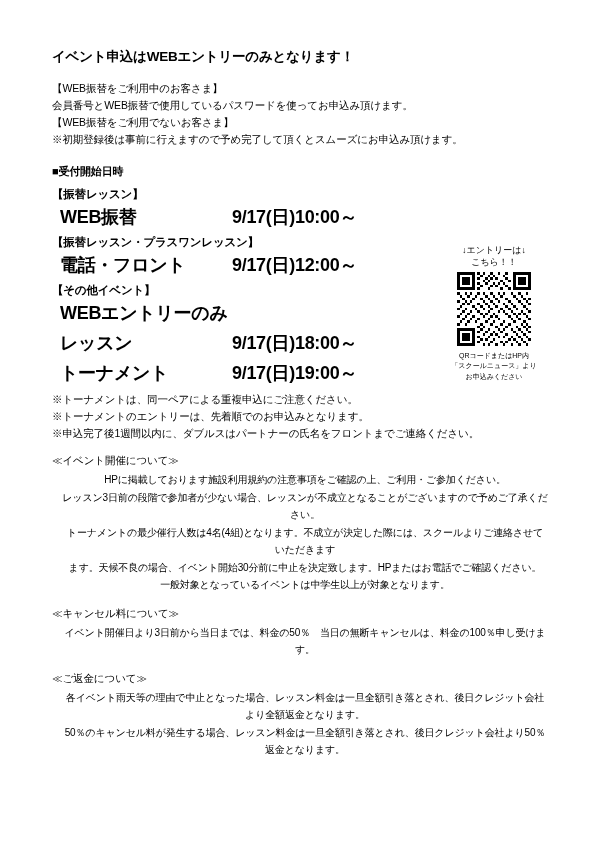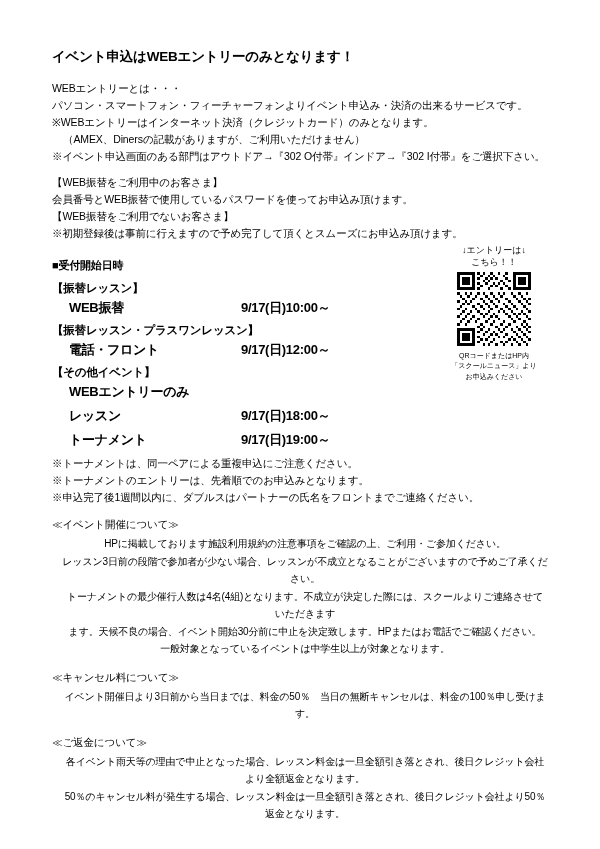--- a/index.html
+++ b/index.html
@@ -47,23 +47,23 @@
   }
   .sub-title {
     font-size: 11.5px;
     font-weight: bold;
     margin: 6px 0 3px 0;
     letter-spacing: -0.2px;
   }
   .sched-row {
     display: flex;
     align-items: baseline;
-    font-size: 13px;
+    font-size: 18px;
     font-weight: bold;
-    margin: 2px 0 6px 17px;
+    margin: 2px 0 6px 8px;
     letter-spacing: -0.3px;
   }
   .sched-label {
     width: 172px;
     flex: 0 0 172px;
   }
   .sched-time {
     white-space: nowrap;
   }
   .notes {
@@ -119,27 +119,20 @@
     color: #000;
   }
 </style>
 </head>
 <body>
 
 <div class="page">
 
   <h1 class="headline">イベント申込はWEBエントリーのみとなります！</h1>
 
-  <div class="para-block">
-    <p class="para">WEBエントリーとは・・・</p>
-    <p class="para">パソコン・スマートフォン・フィーチャーフォンよりイベント申込み・決済の出来るサービスです。</p>
-    <p class="para">※WEBエントリーはインターネット決済（クレジットカード）のみとなります。</p>
-    <p class="para para-indent">（AMEX、Dinersの記載がありますが、ご利用いただけません）</p>
-    <p class="para">※イベント申込画面のある部門はアウトドア→『302 O付帯』インドア→『302 I付帯』をご選択下さい。</p>
-  </div>
 
   <div class="para-block">
     <p class="para">【WEB振替をご利用中のお客さま】</p>
     <p class="para">会員番号とWEB振替で使用しているパスワードを使ってお申込み頂けます。</p>
     <p class="para">【WEB振替をご利用でないお客さま】</p>
     <p class="para">※初期登録後は事前に行えますので予め完了して頂くとスムーズにお申込み頂けます。</p>
   </div>
 
   <h2 class="section-title">■受付開始日時</h2>
 

